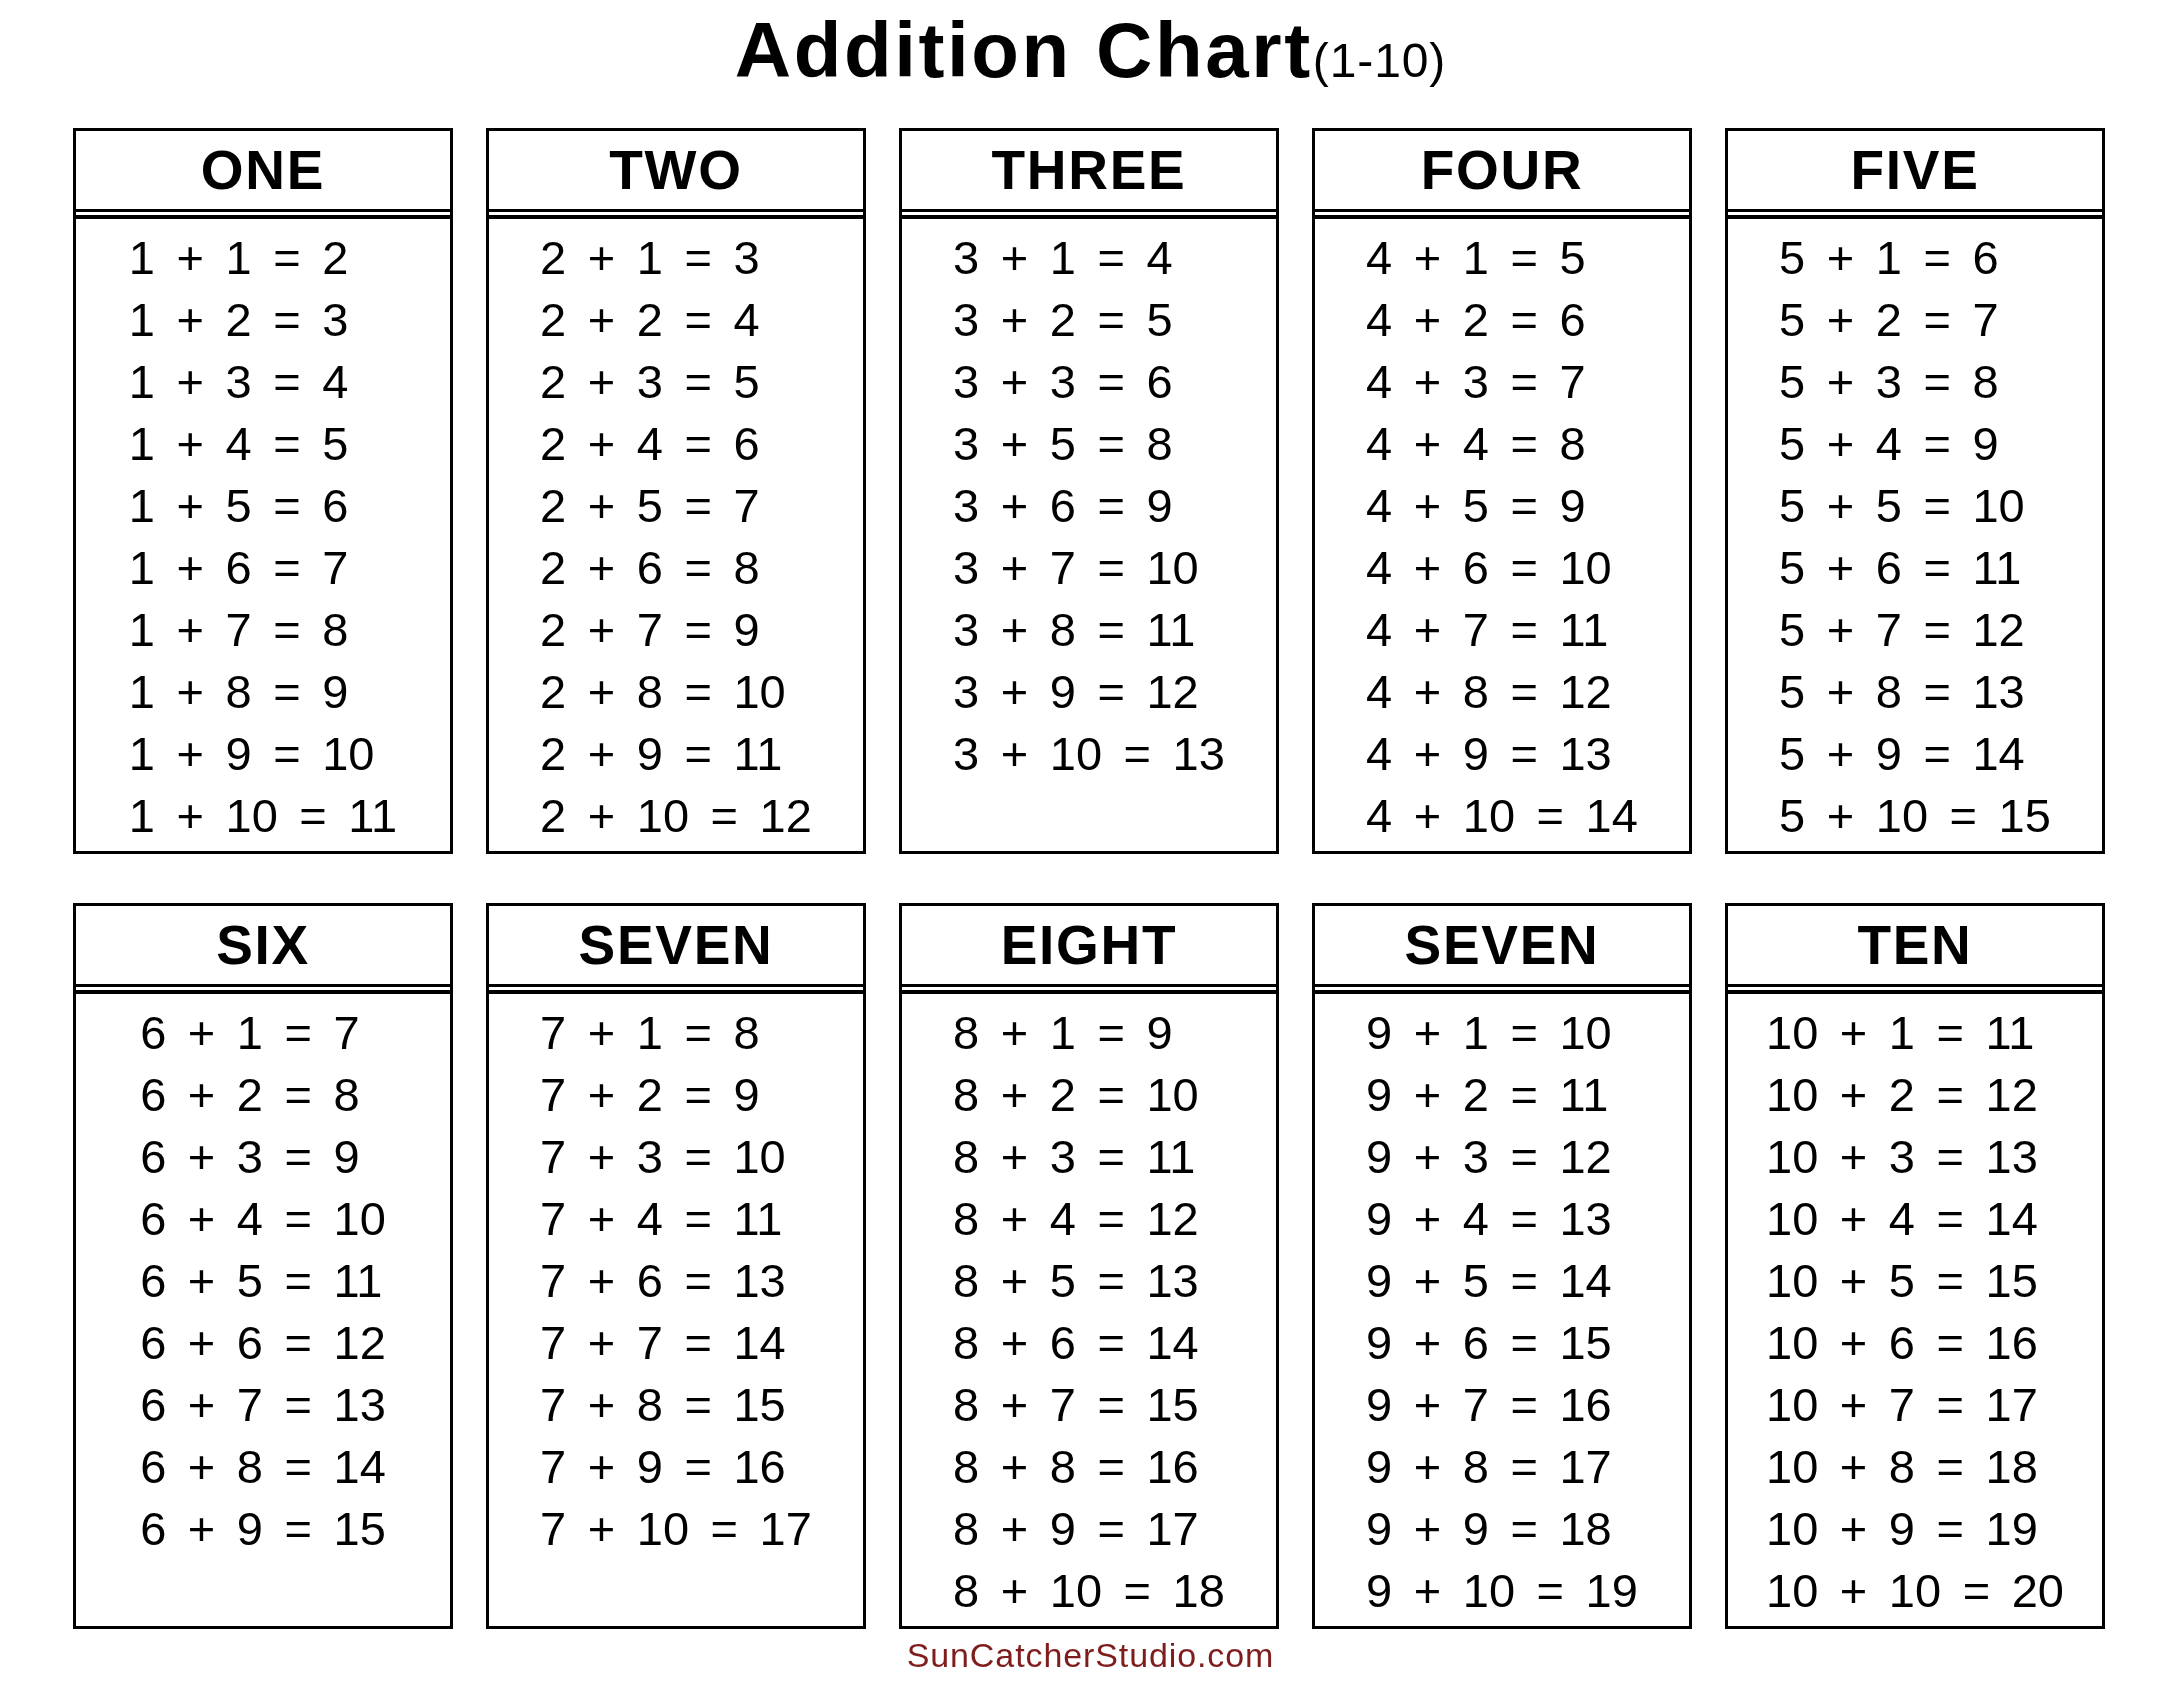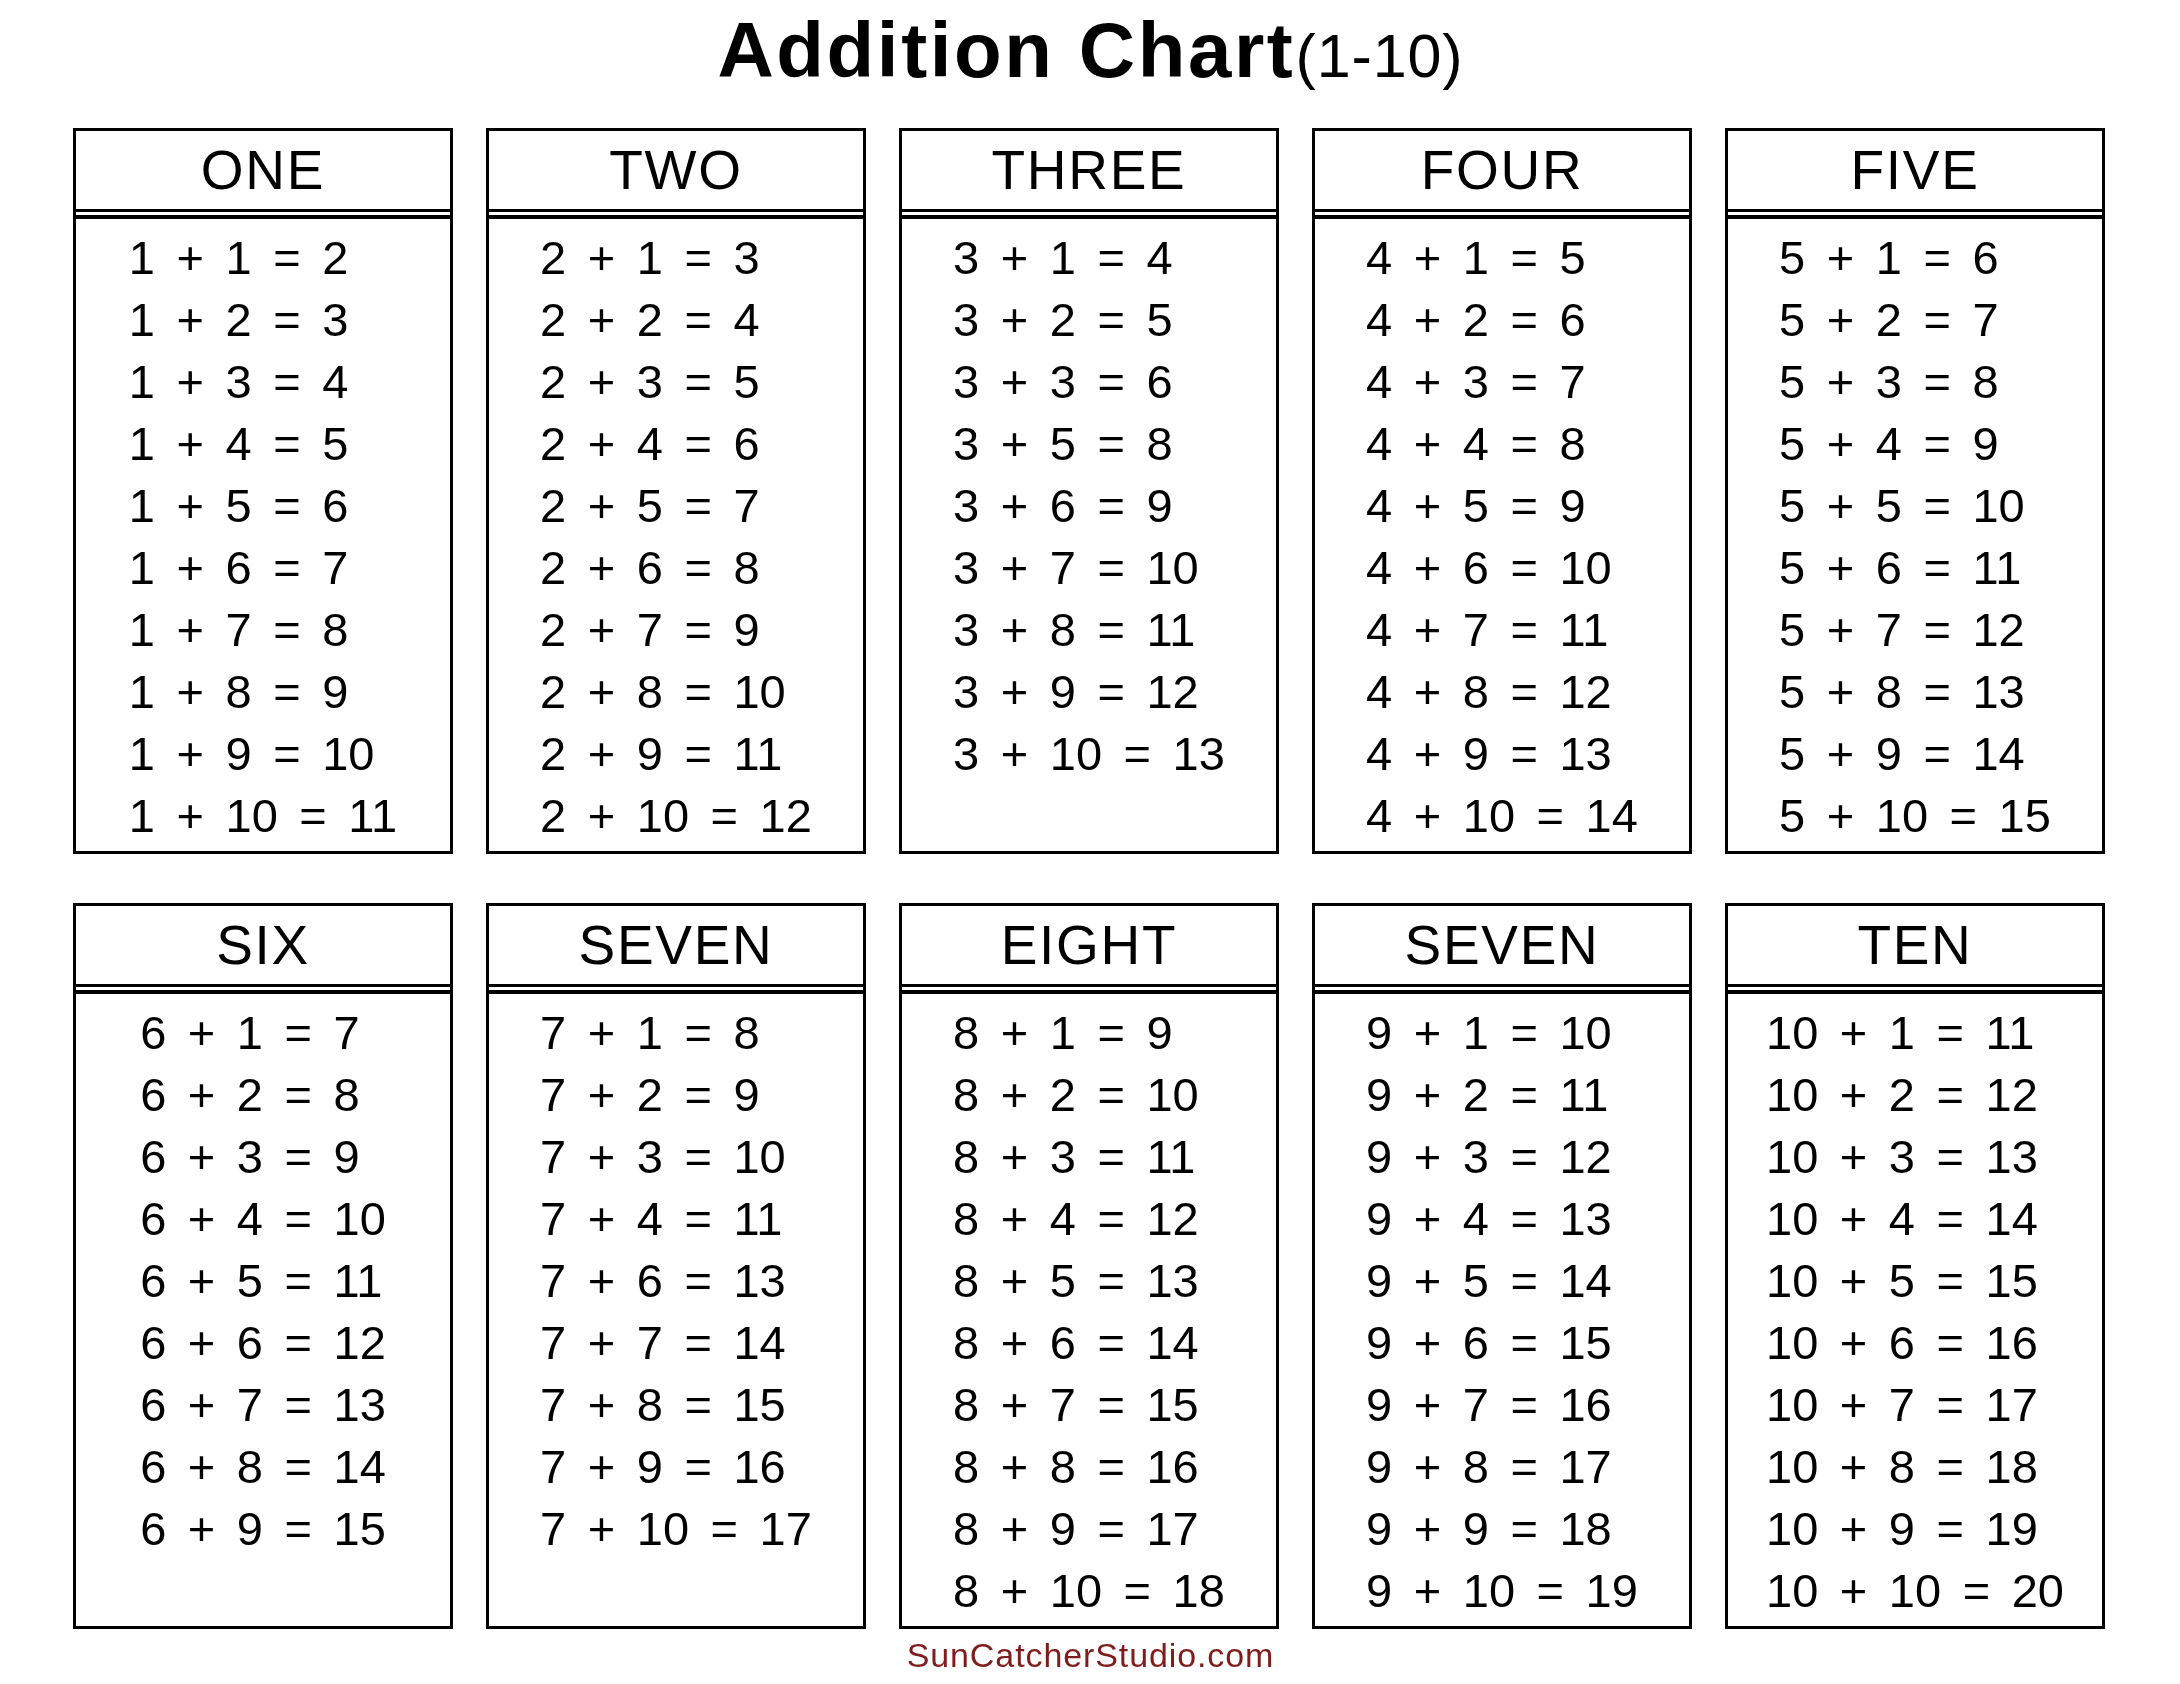--- a/index.html
+++ b/index.html
@@ -23,21 +23,21 @@
     text-align: center;
     white-space: nowrap;
     color: #000;
   }
   .title .main {
     font-size: 78px;
     font-weight: 700;
     letter-spacing: 2.6px;
   }
   .title .range {
-    font-size: 61px;
+    font-size: 48px;
     font-weight: 400;
     letter-spacing: 0.9px;
   }
   .grid {
     position: absolute;
     left: 73px;
     top: 128px;
     width: 2034px;
     display: grid;
     grid-template-columns: repeat(5, 380px);
@@ -51,21 +51,21 @@
     background: #fff;
     overflow: hidden;
   }
   .box-header {
     height: 78px;
     border-bottom: 3.4px solid #000;
     display: flex;
     align-items: center;
     justify-content: center;
     font-size: 55px;
-    font-weight: normal;
+    font-weight: bold;
     letter-spacing: 1.7px;
     color: #000;
   }
   .box-body {
     margin-top: 3.4px;              
     border-top: 4.3px solid #000;   
     padding-top: 4px;
   }
   .eq-block {
     width: fit-content;

